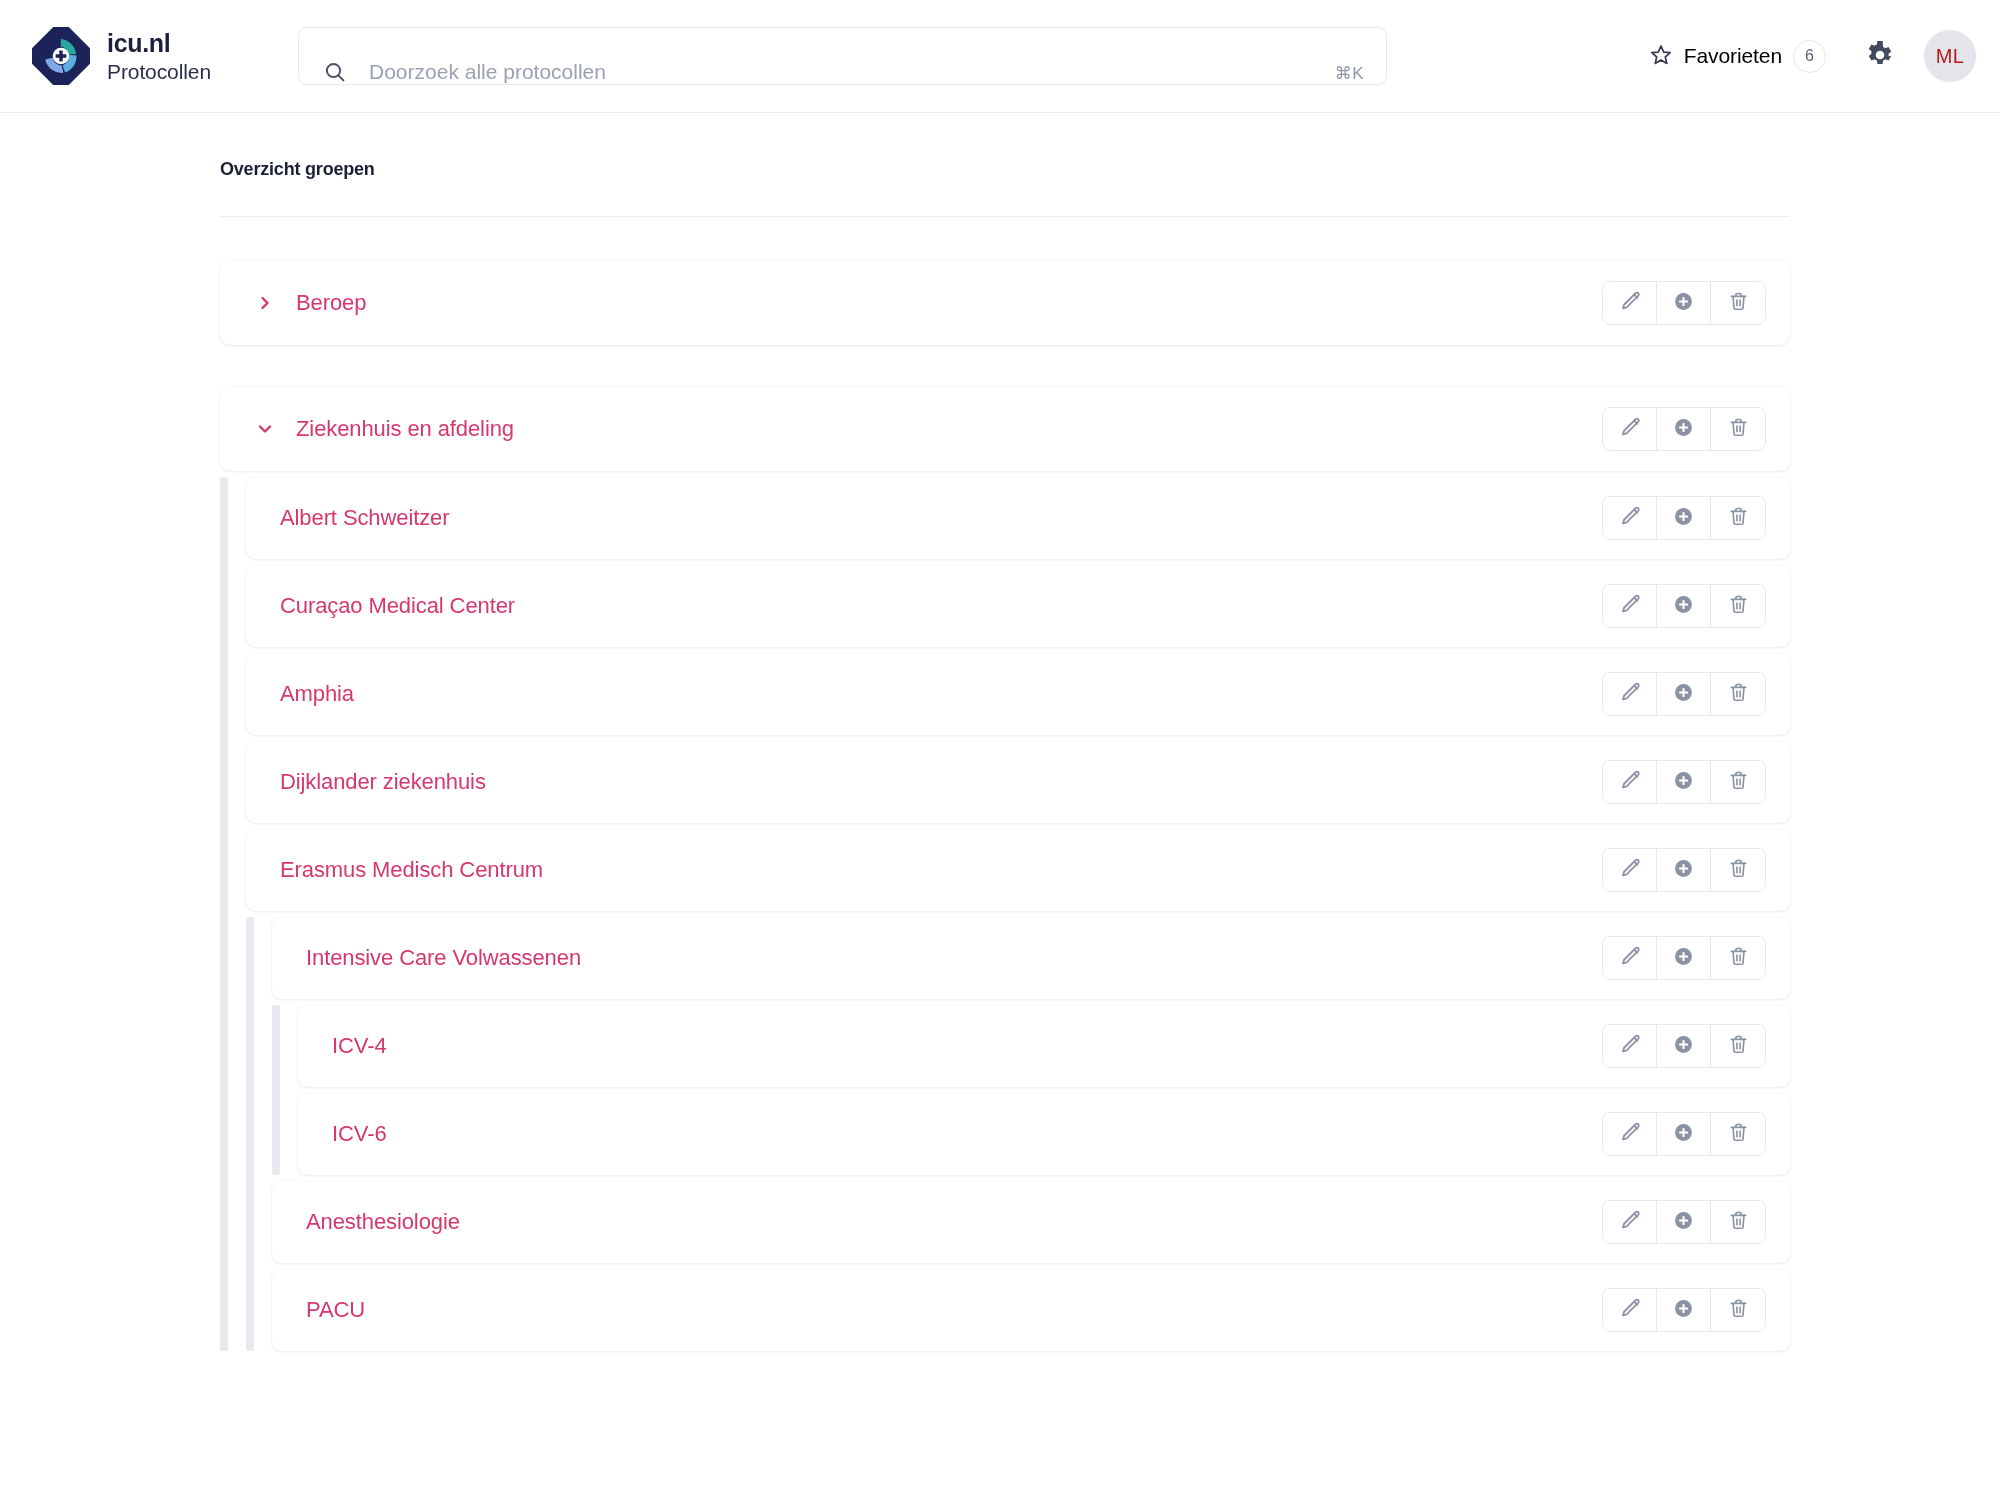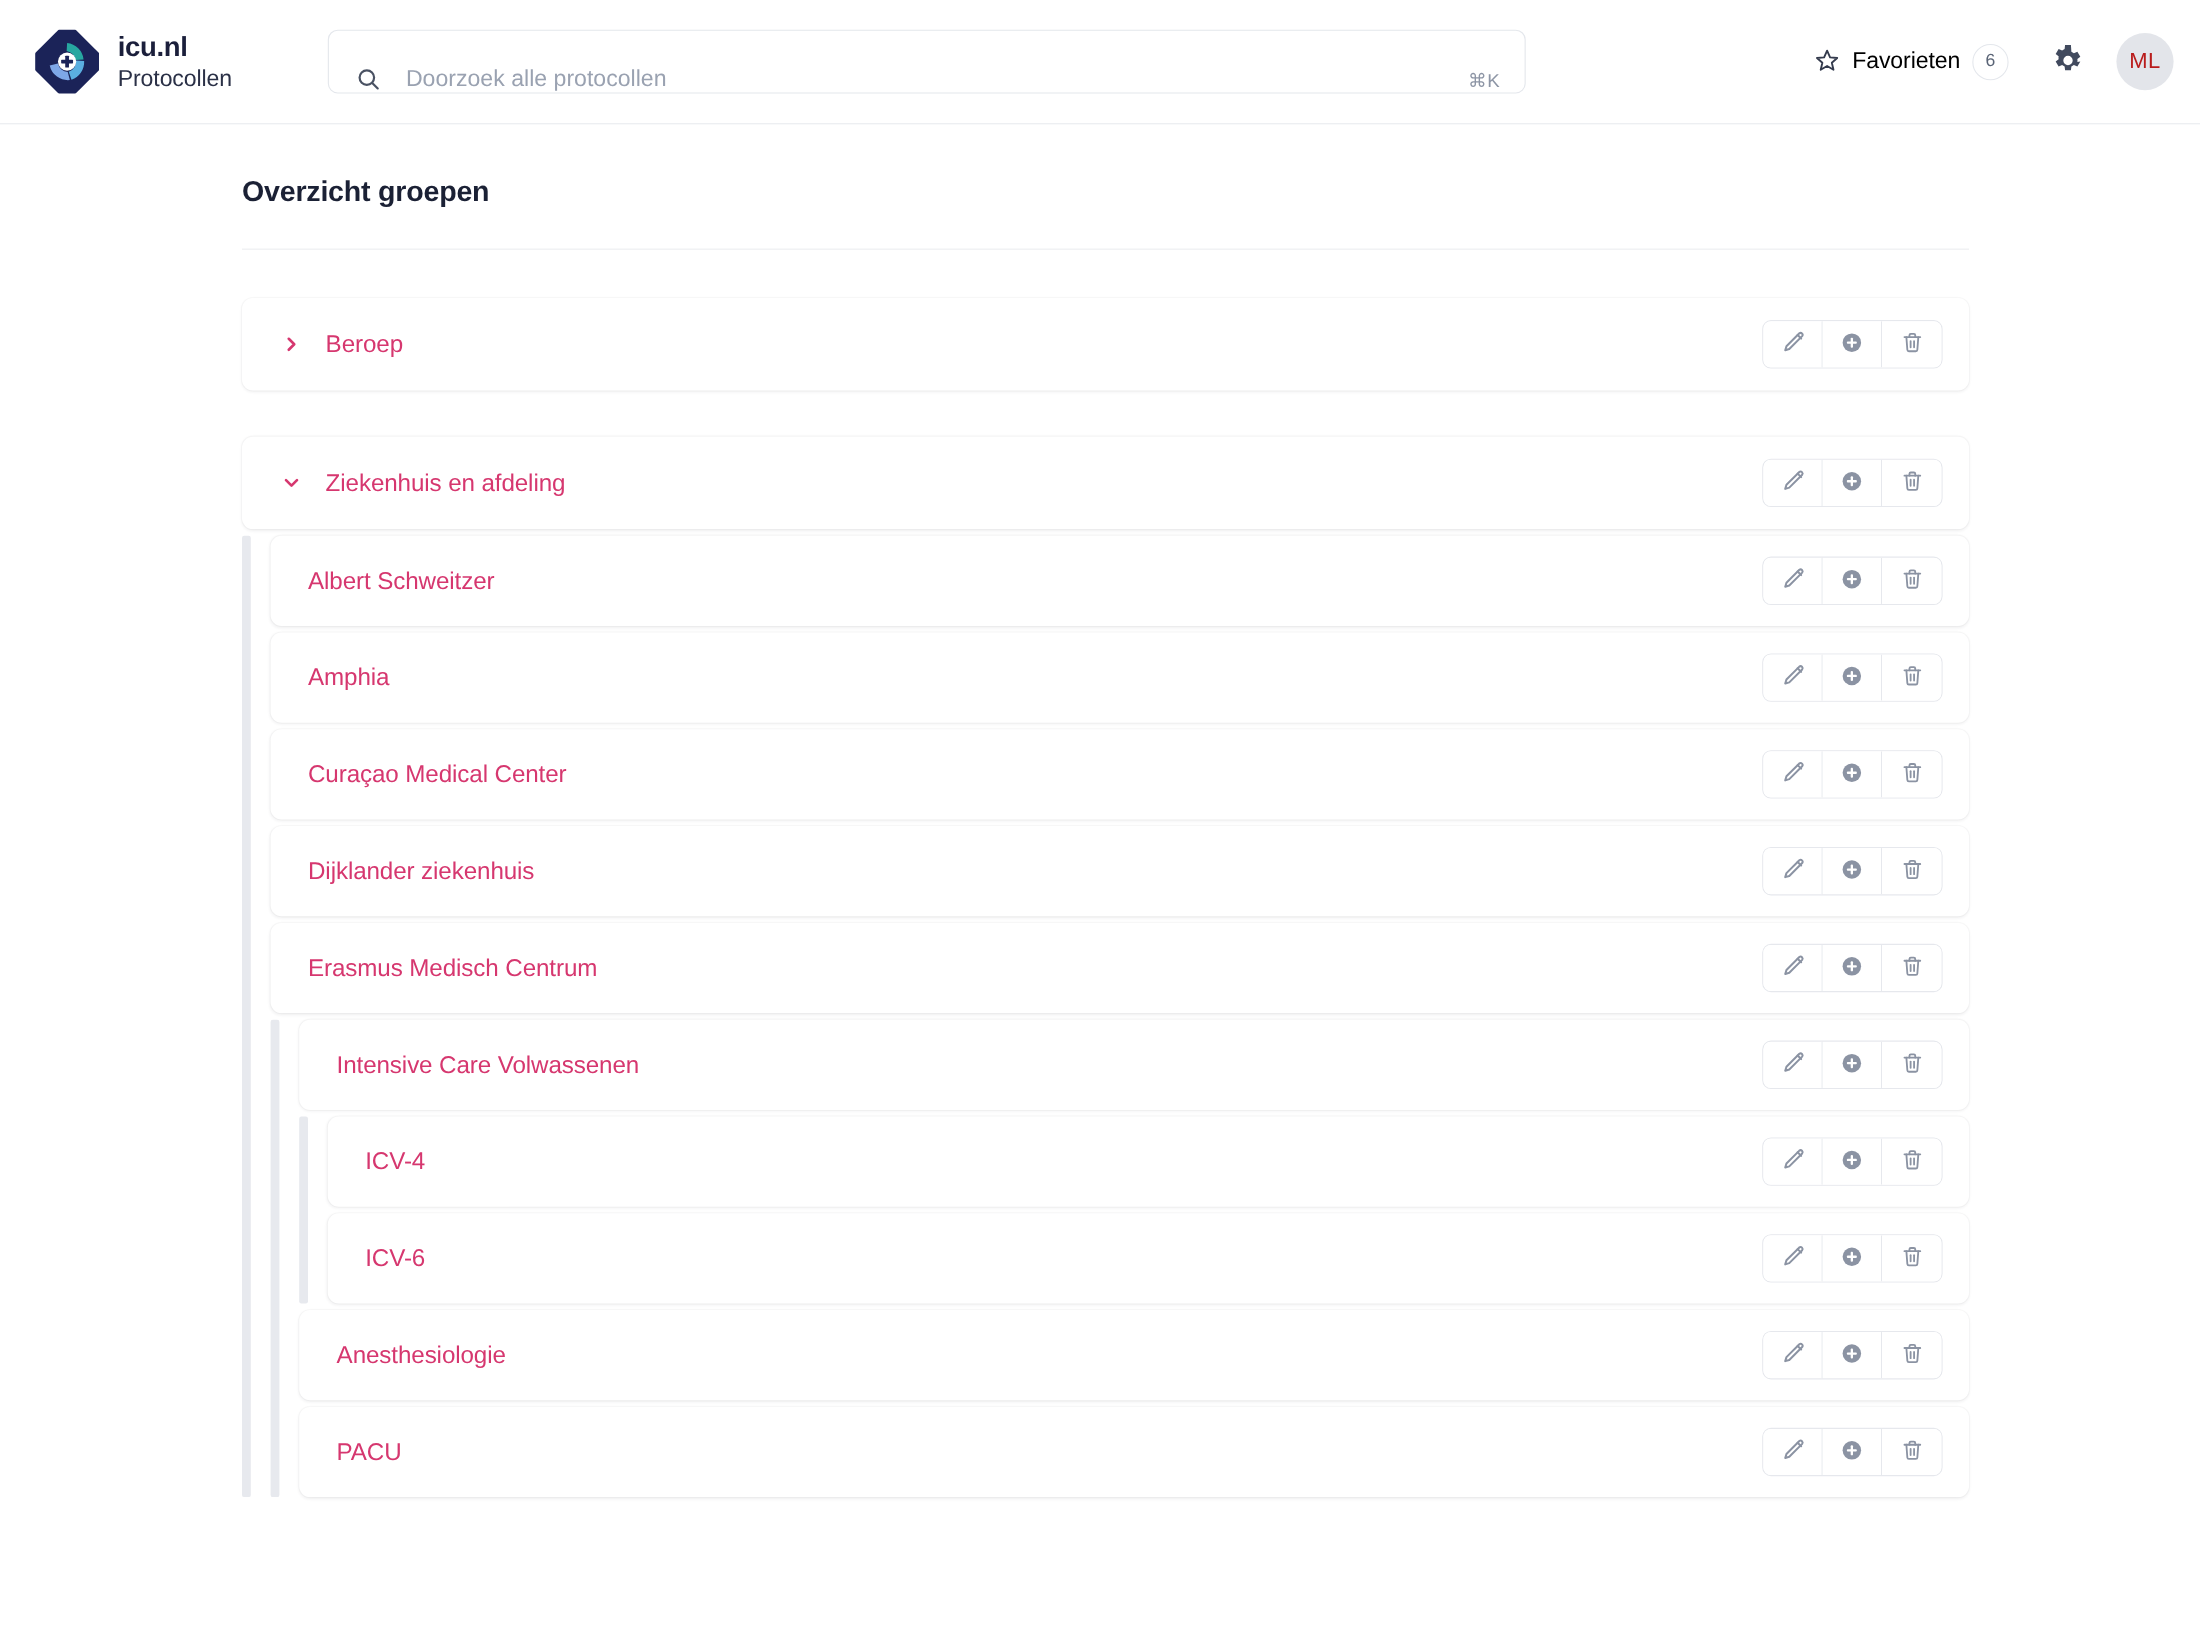--- a/index.html
+++ b/index.html
@@ -147,21 +147,21 @@
     flex: none;
   }
 
   
   .page {
     padding: 46px 0 0 0;
   }
   .page-inner { width: 1570px; margin-left: 220px; }
 
   .page-title {
-    font-size: 26px;
+    font-size: 18px;
     font-weight: 700;
     color: #1b2135;
     letter-spacing: -0.2px;
   }
   .page-desc {
     margin-top: 21px;
     font-size: 19px;
     line-height: 1.58;
     color: #7c8494;
     max-width: 1090px;
@@ -414,21 +414,21 @@
                           <path d="M5.8 6.2l1 13.2a1.6 1.6 0 0 0 1.6 1.5h7.2a1.6 1.6 0 0 0 1.6-1.5l1-13.2"></path>
                           <path d="M10.2 10.4v6.4"></path>
                           <path d="M13.8 10.4v6.4"></path>
                         </svg></span>
                     </button>
                   </div>
                 </div>
               </div>
               <div class="node">
                 <div class="row">
-                  <span class="row-label">Amphia</span>
+                  <span class="row-label">Curaçao Medical Center</span>
                   <div class="actions">
                     <button class="act-btn" title="Bewerken">
                       <span><svg width="22" height="22" viewBox="0 0 24 24" fill="none" stroke="#8b93a3" stroke-width="2" stroke-linecap="round" stroke-linejoin="round">
                           <path d="M16.6 3.9l3.5 3.5"></path>
                           <path d="M18.3 2.2a2 2 0 0 1 2.8 2.8L8.3 17.8l-4 1.2 1.2-4z"></path>
                         </svg></span>
                     </button>
                     <button class="act-btn" title="Toevoegen">
                       <span><svg width="21" height="21" viewBox="0 0 24 24">
                           <circle cx="12" cy="12" r="9.6" fill="#8b93a3"></circle>
@@ -443,21 +443,21 @@
                           <path d="M5.8 6.2l1 13.2a1.6 1.6 0 0 0 1.6 1.5h7.2a1.6 1.6 0 0 0 1.6-1.5l1-13.2"></path>
                           <path d="M10.2 10.4v6.4"></path>
                           <path d="M13.8 10.4v6.4"></path>
                         </svg></span>
                     </button>
                   </div>
                 </div>
               </div>
               <div class="node">
                 <div class="row">
-                  <span class="row-label">Curaçao Medical Center</span>
+                  <span class="row-label">Amphia</span>
                   <div class="actions">
                     <button class="act-btn" title="Bewerken">
                       <span><svg width="22" height="22" viewBox="0 0 24 24" fill="none" stroke="#8b93a3" stroke-width="2" stroke-linecap="round" stroke-linejoin="round">
                           <path d="M16.6 3.9l3.5 3.5"></path>
                           <path d="M18.3 2.2a2 2 0 0 1 2.8 2.8L8.3 17.8l-4 1.2 1.2-4z"></path>
                         </svg></span>
                     </button>
                     <button class="act-btn" title="Toevoegen">
                       <span><svg width="21" height="21" viewBox="0 0 24 24">
                           <circle cx="12" cy="12" r="9.6" fill="#8b93a3"></circle>

